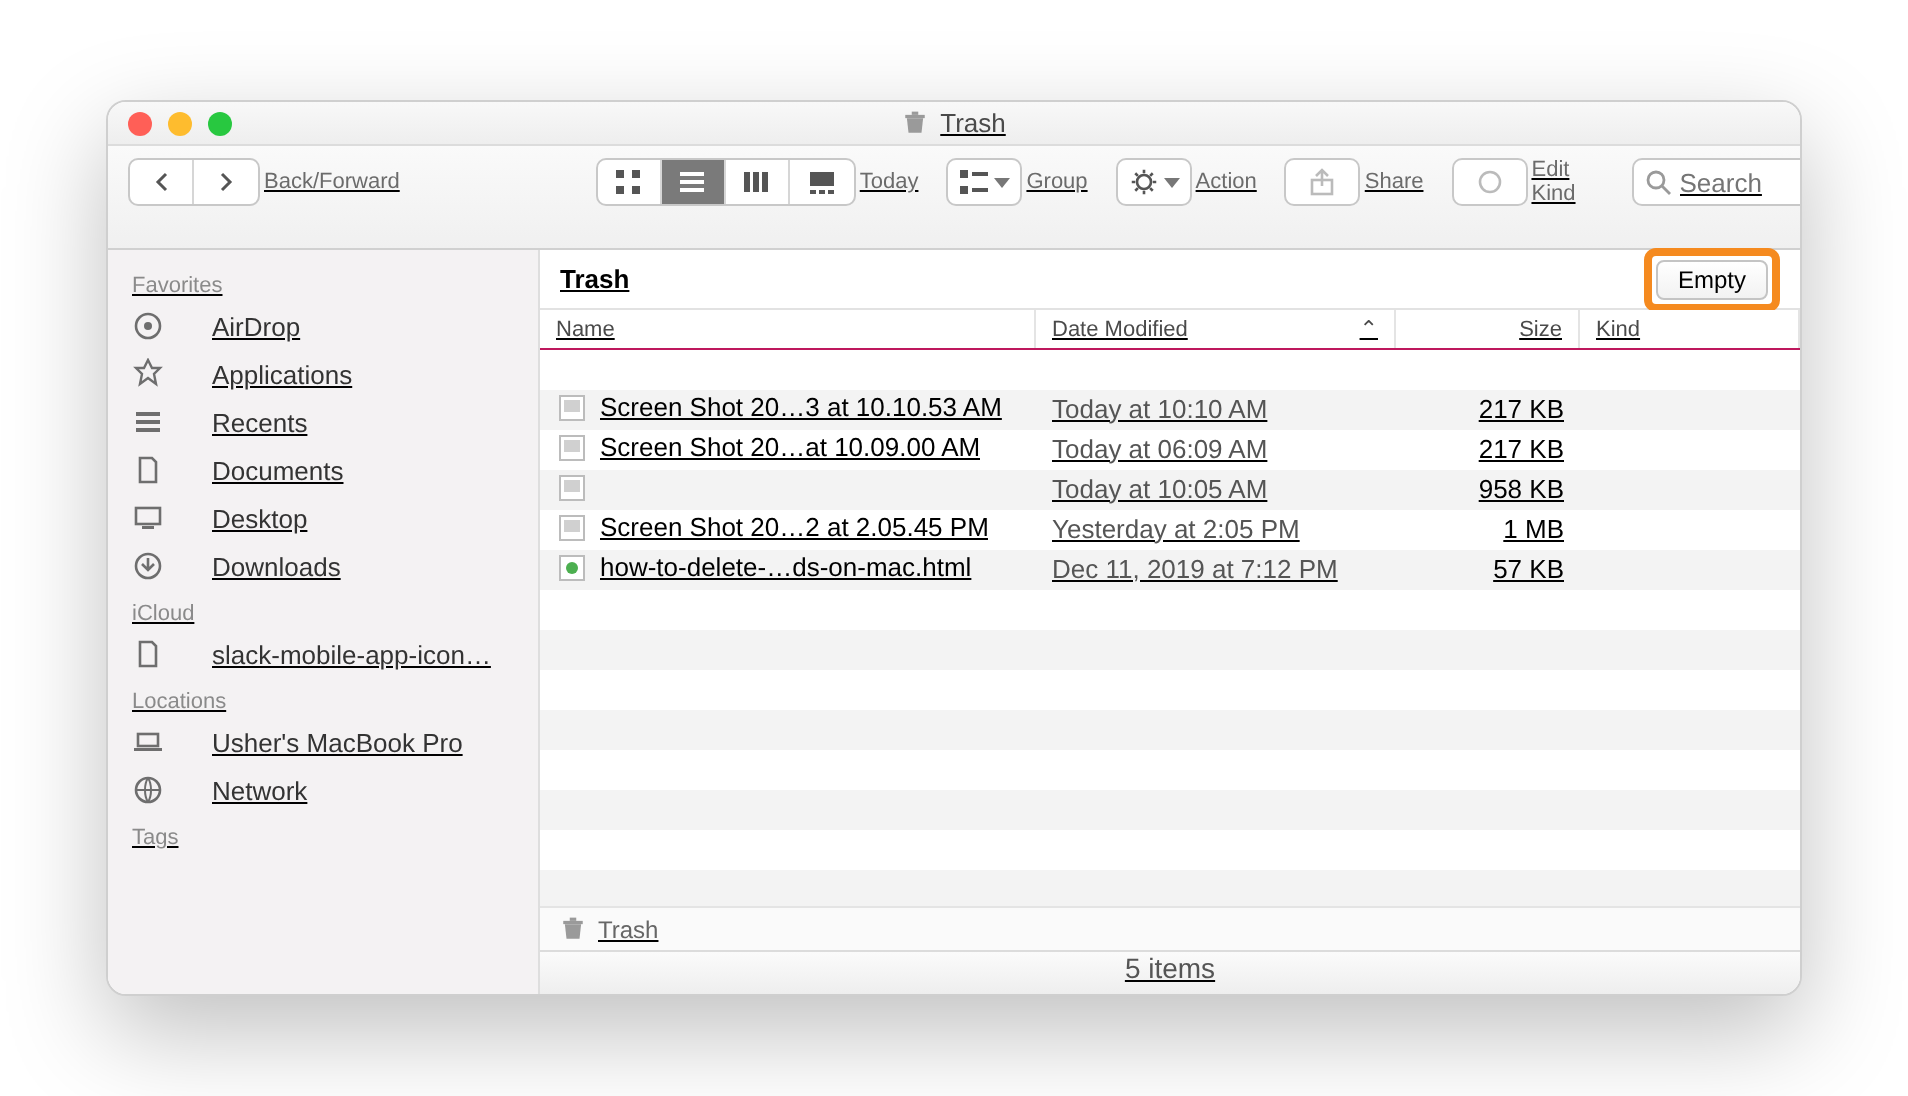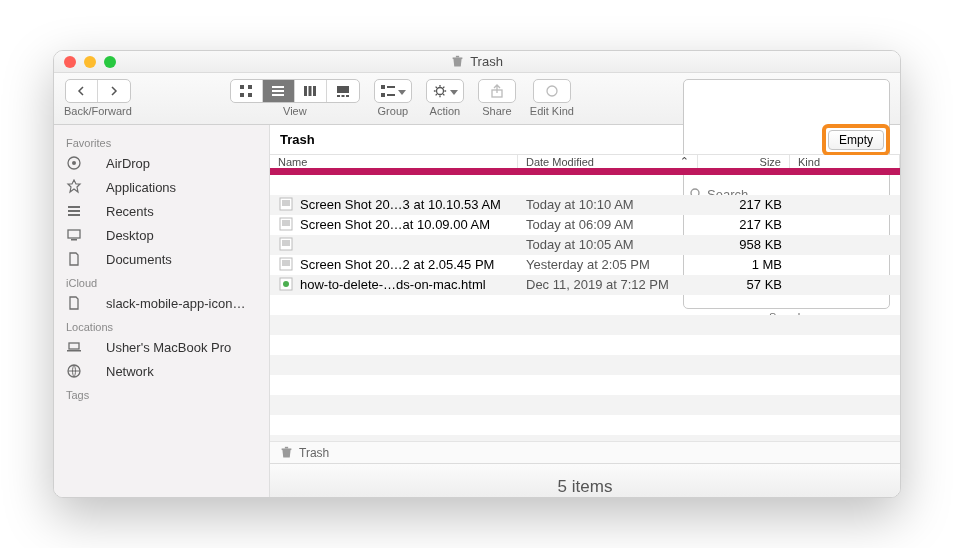--- a/index.html
+++ b/index.html
@@ -1,58 +1,58 @@
 <!DOCTYPE html>
 <html><head>
 <meta charset="utf-8">
 <style>
 * { margin: 0; padding: 0; box-sizing: border-box; font-family: -apple-system, "Helvetica Neue", Arial, sans-serif; }
 body { background: #fff; display: flex; align-items: center; justify-content: center; height: 100vh; }
 .window {
   width: 848px; height: 448px; background: #fff; border: 1px solid #cfcfcf; border-radius: 10px;
-  box-shadow: 0 18px 50px rgba(0,0,0,0.25); display: flex; flex-direction: column; overflow: hidden;
+  box-shadow: 0 18px 50px rgba(0,0,0,0.25); display: flex; flex-direction: column; overflow: hidden; text-decoration: underline;
 }
 .titlebar { height: 22px; display: flex; align-items: center; justify-content: center; position: relative; background: linear-gradient(#f8f8f8,#eeeeee); border-bottom:1px solid #dcdcdc;}
 .traffic { position: absolute; left: 10px; top: 5px; display: flex; gap: 8px; }
 .dot { width: 12px; height: 12px; border-radius: 50%; }
 .dot.r{background:#ff5f57;} .dot.y{background:#febc2e;} .dot.g{background:#28c840;}
 .title { font-size: 13px; color:#4a4a4a; display:flex; align-items:center; gap:6px;}
 .toolbar { height: 52px; background: linear-gradient(#fafafa,#f0f0f0); border-bottom:1px solid #d0d0d0; display:flex; align-items:flex-start; padding:6px 10px 0 10px; gap:14px;}
-.tgroup { display:flex; flex-direction:column; align-items:center; gap:2px; font-size:11px; color:#6b6b6b;}
+.tgroup { display:flex; flex-direction:row; align-items:center; gap:2px; font-size:11px; color:#6b6b6b;}
 .seg { display:flex; border:1px solid #c8c8c8; border-radius:5px; overflow:hidden; background:#fff; height:24px;}
 .seg .b { width:32px; display:flex; align-items:center; justify-content:center; border-right:1px solid #d6d6d6; cursor:default; color:#555;}
 .seg .b:last-child{border-right:none;}
 .seg .b.active{background:#7a7a7a; color:#fff;}
 .btn { border:1px solid #c8c8c8; border-radius:5px; background:#fff; height:24px; min-width:38px; display:flex; align-items:center; justify-content:center; color:#555; gap:2px;}
 .btn.dis{color:#b8b8b8;}
 .search { flex:0 0 230px; height:24px; border:1px solid #c8c8c8; border-radius:5px; background:#fff; display:flex; align-items:center; padding:0 6px; gap:4px; color:#9a9a9a;}
 .search input{border:none; outline:none; font-size:13px; flex:1; color:#333; background:transparent;}
 .spacer{flex:1;}
 .body{flex:1; display:flex; min-height:0;}
 .sidebar{width:216px; background:#f4f2f3; border-right:1px solid #dedede; overflow-y:auto; padding:6px 0; font-size:13px;}
 .sec-label{color:#8a8a8a; font-size:11px; padding:6px 12px 2px;}
 .side-item{display:flex; align-items:center; gap:24px; padding:4px 12px; color:#333; cursor:default;}
 .side-item .ic{width:16px; height:16px; display:flex; align-items:center; justify-content:center; color:#6e6e6e;}
 .main{flex:1; display:flex; flex-direction:column; min-width:0; position:relative;}
 .hdrrow{height:30px; border-bottom:1px solid #e2e2e2; display:flex; align-items:center; padding:0 10px; justify-content:space-between;}
 .hdrrow .t{font-weight:600; font-size:13px;}
 .empty-wrap{border:4px solid #f58a1f; border-radius:6px; padding:2px;}
 .empty-btn{border:1px solid #c4c4c4; border-radius:4px; background:linear-gradient(#fff,#f2f2f2); font-size:12px; padding:2px 10px; cursor:default;}
-.cols{height:20px; border-bottom:7px solid #be185d; display:flex; font-size:11px; color:#4a4a4a; background:#fff;}
+.cols{height:20px; border-bottom:1px solid #be185d; display:flex; font-size:11px; color:#4a4a4a; background:#fff;}
 .col{display:flex; align-items:center; padding:0 8px; border-right:1px solid #e4e4e4;}
 .col.name{flex:0 0 248px;} .col.dm{flex:0 0 180px; justify-content:space-between;} .col.sz{flex:0 0 92px; justify-content:flex-end;} .col.kd{flex:1;}
 .rows{flex:1; overflow:auto; font-size:13px;}
 .row{display:flex; height:20px; align-items:center;}
 .row:nth-child(even){background:#f3f3f3;}
-.row .c{padding:0 8px; display:flex; align-items:center; gap:6px; overflow:hidden;margin-top:38px;}
+.row .c{padding:0 8px; display:flex; gap:6px; overflow:hidden;margin-top:38px;}
 .row .c.name{flex:0 0 248px;} .row .c.dm{flex:0 0 180px; color:#555;} .row .c.sz{flex:0 0 92px; justify-content:flex-end;} .row .c.kd{flex:1;}
 .fname{white-space:nowrap; overflow:hidden; text-overflow:ellipsis;}
 .ficon{width:16px;height:16px;display:flex;align-items:center;justify-content:center;flex-shrink:0;}
 .pathbar{height:22px; border-top:1px solid #e4e4e4; display:flex; align-items:center; padding:0 10px; gap:6px; font-size:12px; color:#666; background:#fafafa;}
-.status{height:34px; border-top:1px solid #dcdcdc; background:linear-gradient(#fbfbfb,#eeeeee); display:flex; align-items:flex-end; justify-content:center; font-size:17px; color:#555;}
+.status{height:22px; border-top:1px solid #dcdcdc; background:linear-gradient(#fbfbfb,#eeeeee); display:flex; align-items:flex-start; justify-content:center; font-size:14px; color:#555;}
 svg{display:block;}
 .chev::after{content:""; display:inline-block; width:0;height:0;border-left:4px solid transparent;border-right:4px solid transparent;border-top:5px solid #777;}
 </style>
 </head>
 <body>
 
 <div class="window">
 
   <div class="titlebar">
     <div class="traffic">
@@ -117,21 +117,21 @@
           </div>
         <div class="b">
             <svg width="14" height="14" viewBox="0 0 14 14">
               <rect x="1" y="2" width="12" height="7" fill="#555"></rect>
               <rect x="1" y="11" width="3" height="2" fill="#555"></rect>
               <rect x="5.5" y="11" width="3" height="2" fill="#555"></rect>
               <rect x="10" y="11" width="3" height="2" fill="#555"></rect>
             </svg>
           </div>
       </div>
-      <span>View</span>
+      <span>Today</span>
     </div>
 
     <div class="tgroup">
       <div class="btn">
         <svg width="16" height="14" viewBox="0 0 16 14">
             <rect x="1" y="1" width="4" height="4" fill="#555"></rect>
             <rect x="1" y="9" width="4" height="4" fill="#555"></rect>
             <rect x="7" y="2" width="8" height="2" fill="#555"></rect>
             <rect x="7" y="10" width="8" height="2" fill="#555"></rect>
           </svg>
@@ -212,33 +212,42 @@
               <rect x="2" y="3" width="12" height="2" fill="#6e6e6e"></rect>
               <rect x="2" y="7" width="12" height="2" fill="#6e6e6e"></rect>
               <rect x="2" y="11" width="12" height="2" fill="#6e6e6e"></rect>
             </svg>
           </span>
           <span>Recents</span>
         </div>
         <div class="side-item">
           <span class="ic">
             <svg width="16" height="16" viewBox="0 0 16 16">
+              <path d="M4 2h6l2 2v10H4z" fill="none" stroke="#6e6e6e" stroke-width="1.3"></path>
+            </svg>
+          </span>
+          <span>Documents</span>
+        </div>
+        <div class="side-item">
+          <span class="ic">
+            <svg width="16" height="16" viewBox="0 0 16 16">
               <rect x="2" y="3" width="12" height="8" fill="none" stroke="#6e6e6e" stroke-width="1.3"></rect>
               <rect x="5" y="12" width="6" height="1.5" fill="#6e6e6e"></rect>
             </svg>
           </span>
           <span>Desktop</span>
         </div>
         <div class="side-item">
           <span class="ic">
             <svg width="16" height="16" viewBox="0 0 16 16">
-              <path d="M4 2h6l2 2v10H4z" fill="none" stroke="#6e6e6e" stroke-width="1.3"></path>
-            </svg>
-          </span>
-          <span>Documents</span>
+              <circle cx="8" cy="8" r="6" fill="none" stroke="#6e6e6e" stroke-width="1.3"></circle>
+              <path d="M8 4v5M5 7l3 3 3-3" fill="none" stroke="#6e6e6e" stroke-width="1.3"></path>
+            </svg>
+          </span>
+          <span>Downloads</span>
         </div>
         <div class="sec-label">iCloud</div>
         <div class="side-item">
           <span class="ic">
             <svg width="16" height="16" viewBox="0 0 16 16">
               <path d="M4 2h6l2 2v10H4z" fill="none" stroke="#6e6e6e" stroke-width="1.3"></path>
             </svg>
           </span>
           <span>slack-mobile-app-icon…</span>
         </div>

